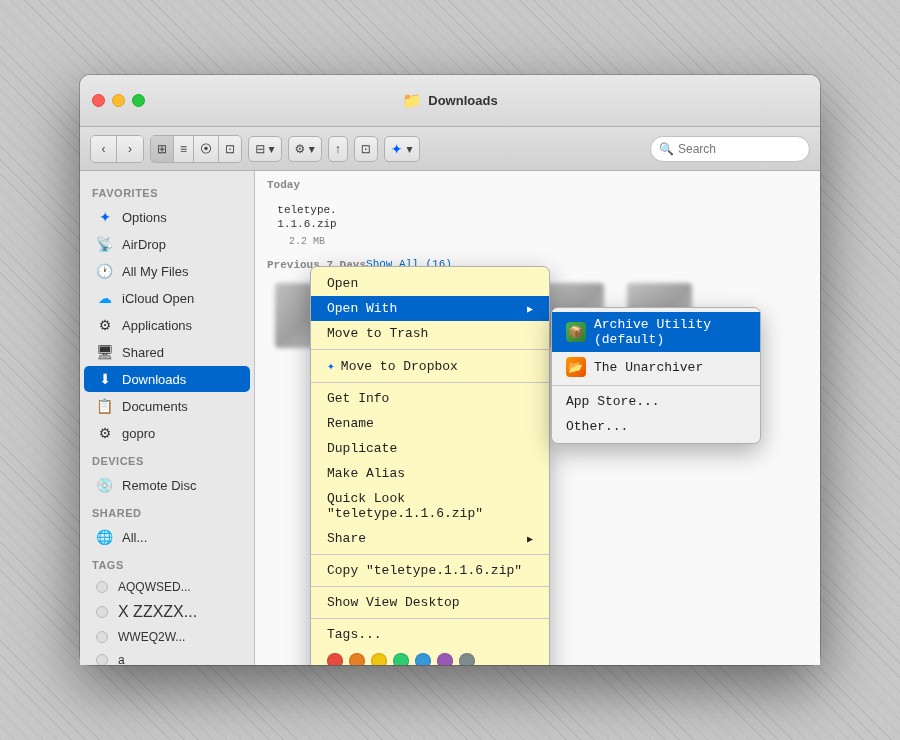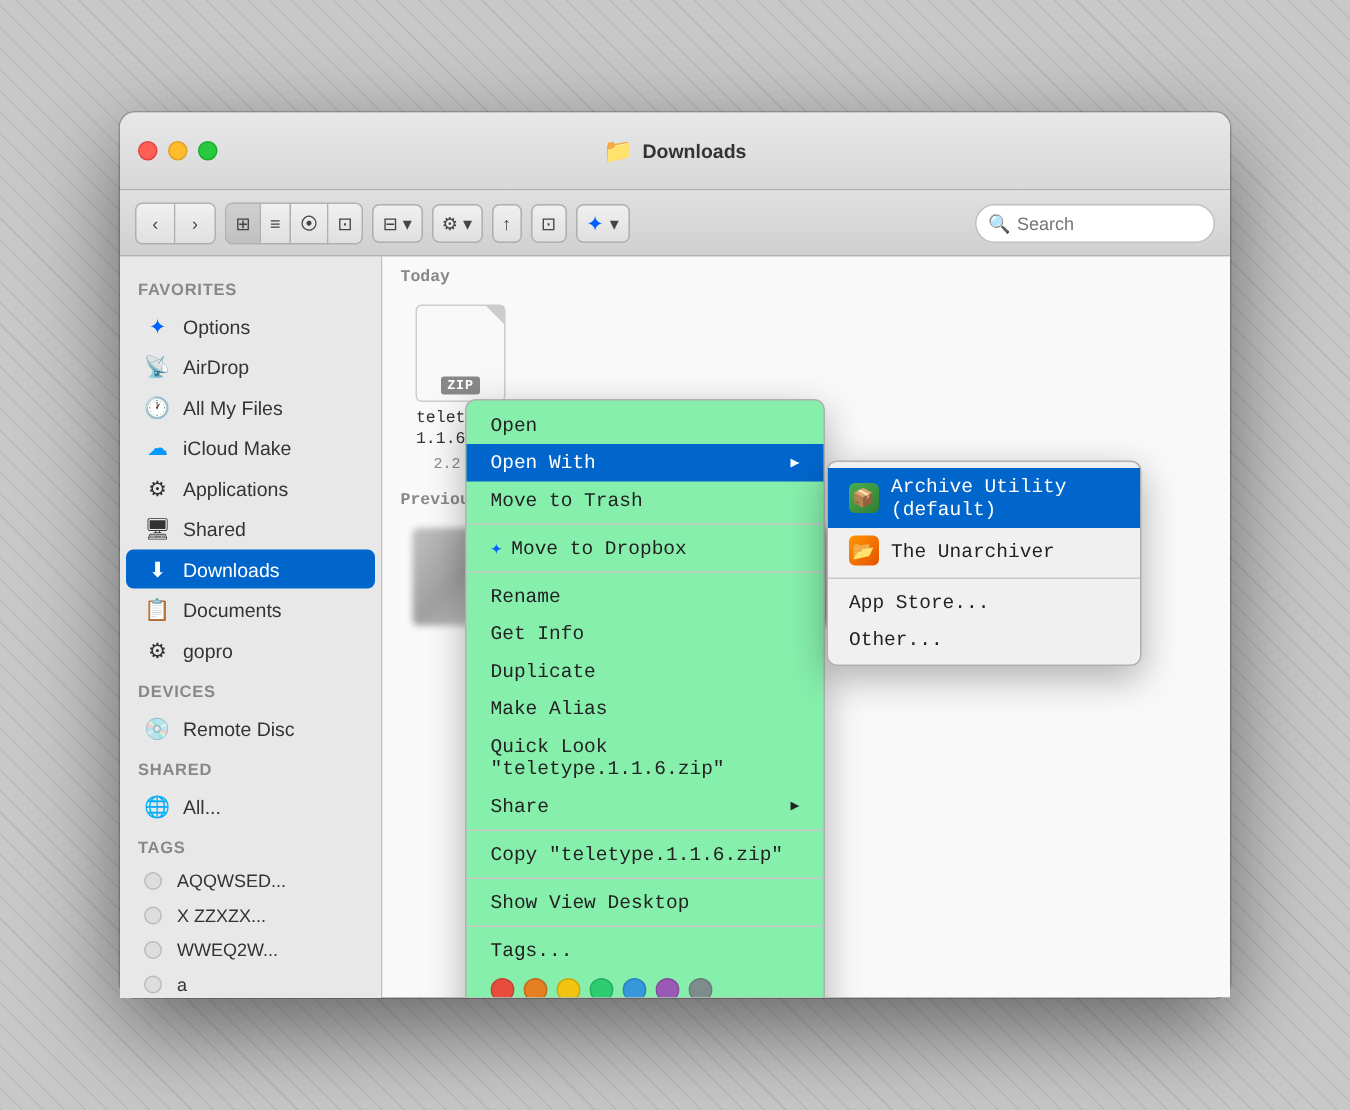--- a/index.html
+++ b/index.html
@@ -234,21 +234,21 @@
       border-radius: 4px;
       filter: blur(2px);
     }
 
     
     .context-menu {
       position: absolute;
       top: 95px;
       left: 55px;
       width: 240px;
-      background: #86efac;
+      background: #fef9c3;
       border: 1px solid #b0b0b0;
       border-radius: 7px;
       box-shadow: 0 8px 25px rgba(0,0,0,0.3);
       z-index: 100;
       padding: 4px 0;
       font-size: 13px;
     }
     .ctx-item {
       padding: 5px 16px;
       cursor: pointer;
@@ -453,21 +453,21 @@
       <div class="sidebar-item">
         <div class="sidebar-icon">📡</div>
         <span>AirDrop</span>
       </div>
       <div class="sidebar-item">
         <div class="sidebar-icon">🕐</div>
         <span>All My Files</span>
       </div>
       <div class="sidebar-item">
         <div class="sidebar-icon icloud-icon">☁</div>
-        <span>iCloud Make</span>
+        <span>iCloud Open</span>
       </div>
       <div class="sidebar-item">
         <div class="sidebar-icon">⚙</div>
         <span>Applications</span>
       </div>
       <div class="sidebar-item">
         <div class="sidebar-icon">🖥</div>
         <span>Shared</span>
       </div>
       <div class="sidebar-item active">
@@ -495,40 +495,37 @@
         <span>All...</span>
       </div>
 
       <div class="sidebar-section-header">Tags</div>
       <div class="sidebar-item">
         <div class="sidebar-icon" style="width:12px;height:12px;border-radius:50%;background:#ddd;border:1px solid #bbb;margin-right:2px;"></div>
         <span style="font-size:12px;">AQQWSED...</span>
       </div>
       <div class="sidebar-item">
         <div class="sidebar-icon" style="width:12px;height:12px;border-radius:50%;background:#ddd;border:1px solid #bbb;margin-right:2px;"></div>
-        <span style="font-size:12px;">X   ZZXZX...</span>
+        <span style="font-size:16px;">X   ZZXZX...</span>
       </div>
       <div class="sidebar-item">
         <div class="sidebar-icon" style="width:12px;height:12px;border-radius:50%;background:#ddd;border:1px solid #bbb;margin-right:2px;"></div>
         <span style="font-size:12px;">WWEQ2W...</span>
       </div>
       <div class="sidebar-item">
         <div class="sidebar-icon" style="width:12px;height:12px;border-radius:50%;background:#ddd;border:1px solid #bbb;margin-right:2px;"></div>
         <span style="font-size:12px;">a</span>
       </div>
 
     </div>
 
     <div class="content">
       <div class="section-label">Today</div>
       <div class="file-grid">
         <div class="file-item selected">
-          <div class="zip-file-icon">
-            <span class="zip-badge">ZIP</span>
-          </div>
           <div class="file-name">teletype.1.1.6.zip</div>
           <div class="file-size">2.2 MB</div>
         </div>
       </div>
 
       <div style="display:flex;align-items:center;padding:4px 12px;">
         <div class="section-label" style="padding:0;">Previous 7 Days</div>
         <span class="show-all-link">Show All (16)</span>
       </div>
 
@@ -562,24 +559,24 @@
           <span class="ctx-item-label">Move to Trash</span>
         </div>
         <div class="ctx-separator"></div>
         <div class="ctx-item">
           <span class="ctx-item-label">
             <span style="color:#0061ff;margin-right:6px;font-size:13px;">✦</span>Move to Dropbox
           </span>
         </div>
         <div class="ctx-separator"></div>
         <div class="ctx-item">
+          <span class="ctx-item-label">Get Info</span>
+        </div>
+        <div class="ctx-item">
           <span class="ctx-item-label">Rename</span>
-        </div>
-        <div class="ctx-item">
-          <span class="ctx-item-label">Get Info</span>
         </div>
         <div class="ctx-item">
           <span class="ctx-item-label">Duplicate</span>
         </div>
         <div class="ctx-item">
           <span class="ctx-item-label">Make Alias</span>
         </div>
         <div class="ctx-item">
           <span class="ctx-item-label">Quick Look "teletype.1.1.6.zip"</span>
         </div>

